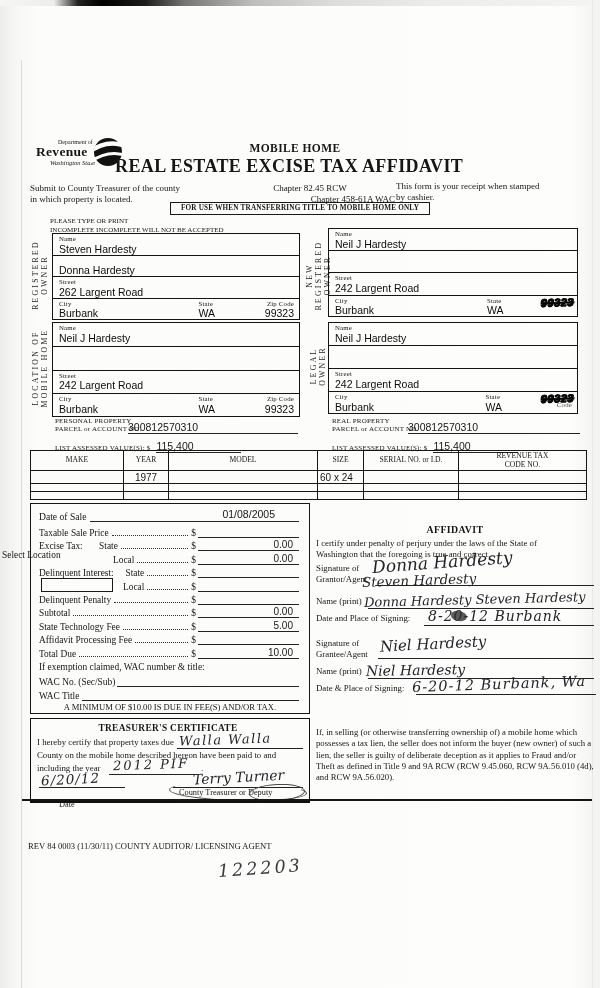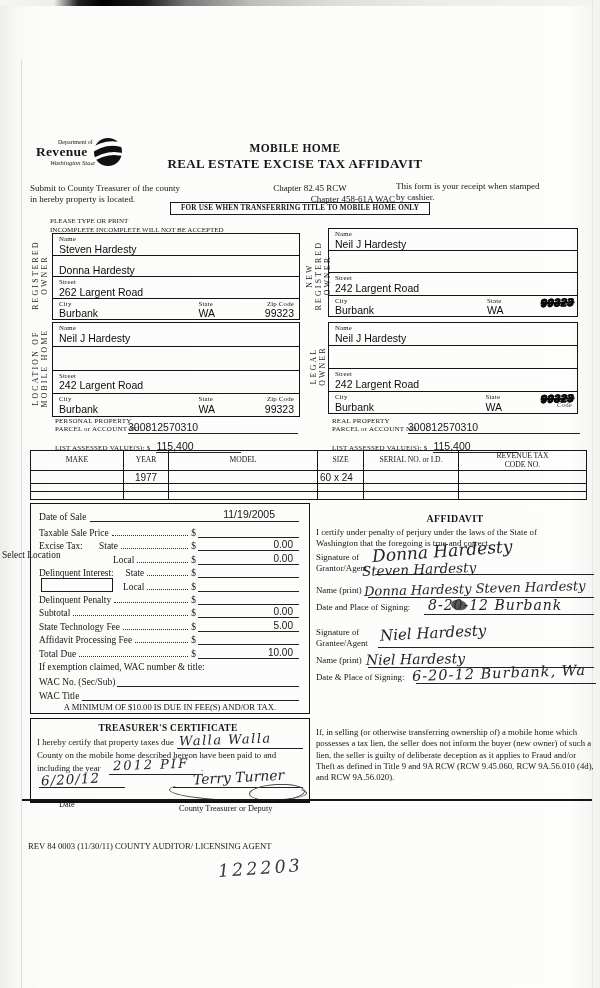--- a/index.html
+++ b/index.html
@@ -65,25 +65,25 @@
     <div class="abs serif" style="left:0;top:5px;font-size:13.5px;font-weight:bold;letter-spacing:.3px;">Revenue</div>
     <div class="abs serif" style="left:14px;top:20px;font-size:6.5px;font-style:italic;">Washington State</div>
     <svg class="abs" style="left:52px;top:-4px;" width="40" height="36" viewBox="0 0 40 36">
       <circle cx="20" cy="17" r="14" fill="#111"></circle>
       <path d="M0 18 Q 20 2 42 13" stroke="#fdfdfb" stroke-width="4.5" fill="none"></path>
       <path d="M2 27 Q 22 13 42 22" stroke="#fdfdfb" stroke-width="3" fill="none"></path>
     </svg>
   </div>
 
   <div class="abs serif" style="left:140px;top:142px;width:310px;text-align:center;font-weight:bold;font-size:11.5px;letter-spacing:.4px;">MOBILE HOME</div>
-  <div class="abs serif" style="left:115px;top:156px;width:360px;text-align:center;font-weight:bold;font-size:13px;letter-spacing:.4px;">REAL ESTATE EXCISE TAX AFFIDAVIT</div>
+  <div class="abs serif" style="left:115px;top:156px;width:360px;text-align:left;font-weight:bold;font-size:18px;letter-spacing:.4px;">REAL ESTATE EXCISE TAX AFFIDAVIT</div>
 
   <div class="abs serif" style="left:30px;top:183px;font-size:9px;line-height:11px;">
     <span style="display:block;">Submit to County Treasurer of the county</span>
-    <span style="display:block;">in hereby property is located.</span>
+    <span style="display:block;">in which property is located.</span>
   </div>
   <div class="abs serif" style="left:225px;top:183px;width:170px;text-align:center;font-size:9px;line-height:11px;">
     <span style="display:block;">Chapter 82.45 RCW</span>
     <span style="display:block;text-align:right;">Chapter 458-61A WAC</span>
   </div>
   <div class="abs serif" style="left:396px;top:181px;font-size:9px;line-height:11px;">
     <span style="display:block;">This form is your receipt when stamped</span>
     <span style="display:block;">by cashier.</span>
   </div>
 
@@ -275,21 +275,21 @@
           <td></td>
           <td></td>
           <td></td>
         </tr>
   </tbody>
     </table>
 
   <div class="feebox abs" style="left:30px;top:503px;width:278px;height:209px;">
     <div class="fee-line" style="top:5px;height:13px;">
       <span class="fee-label" style="font-size:9.6px;">Date of Sale</span>
-      <span style="flex:1;border-bottom:1px solid #222;text-align:right;padding-right:24px;margin-left:4px;font-family:'Liberation Sans',sans-serif;font-size:10.5px;height:13px;line-height:13px;">11/19/2005</span>
+      <span style="flex:1;border-bottom:1px solid #222;text-align:right;padding-right:24px;margin-left:4px;font-family:'Liberation Sans',sans-serif;font-size:10.5px;height:13px;line-height:13px;">01/08/2005</span>
     </div>
     <div class="fee-line" style="top:22px;">
       <span class="fee-label">Taxable Sale Price</span>
         <span class="fee-dots"></span>
         <span class="fee-cur">$</span>
         <span class="fee-val"></span>
     </div>
     <div class="fee-line" style="top:35.4px;">
       <span class="fee-label">Excise Tax:       State</span>
         <span class="fee-dots"></span>
@@ -352,21 +352,21 @@
     </div>
     <div class="fee-line" style="top:171px;height:12px;">
       <span class="fee-label">WAC No. (Sec/Sub)</span>
         <span style="flex:1;border-bottom:1px solid #222;margin-left:2px;height:12px;"></span>
     </div>
     <div class="abs serif" style="left:0;top:198px;width:278px;text-align:center;font-size:8.6px;">A MINIMUM OF $10.00 IS DUE IN FEE(S) AND/OR TAX.</div>
   </div>
 
   <div class="abs serif" style="left:2px;top:550px;font-size:9.4px;background:transparent;">Select Location</div>
 
-  <div class="abs" style="left:316px;top:505px;width:278px;height:212px;">
+  <div class="abs" style="left:316px;top:516px;width:278px;height:212px;">
     <div class="abs serif" style="left:0;top:8px;width:278px;text-align:center;font-weight:bold;font-size:9.8px;letter-spacing:.4px;">AFFIDAVIT</div>
     <div class="alabel" style="left:0;top:22px;">I certify under penalty of perjury under the laws of the State of</div>
     <div class="alabel" style="left:0;top:33px;">Washington that the foregoing is true and correct.</div>
 
     <div class="alabel" style="left:0;top:47px;">Signature of</div>
     <div class="alabel" style="left:0;top:58px;">Grantor/Agent</div>
     <div class="uline" style="left:60px;right:0;top:68px;"></div>
     <span class="hand abs" style="left:56px;top:36px;font-size:17px;transform:rotate(-4deg);">Donna Hardesty</span>
     <span class="hand abs" style="left:46px;top:56px;font-size:13.5px;transform:rotate(-2deg);">Steven Hardesty</span>
 
@@ -401,21 +401,21 @@
     <div class="alabel" style="left:6px;top:31px;">County on the mobile home described hereon have been paid to and</div>
     <div class="alabel" style="left:6px;top:44px;">including the year</div>
     <div class="uline" style="left:78px;width:88px;top:54px;"></div>
     <span class="hand abs" style="left:82px;top:38px;font-size:13px;letter-spacing:2px;transform:rotate(-2deg);">2012 PIF</span>
     <span class="alabel" style="left:170px;top:44px;">.</span>
     <div class="uline" style="left:8px;width:86px;top:67px;"></div>
     <span class="hand abs" style="left:10px;top:52px;font-size:13.5px;letter-spacing:1px;transform:rotate(-3deg);">6/20/12</span>
     <div class="alabel" style="left:28px;top:81px;font-size:8.3px;">Date</div>
     <div class="uline" style="left:142px;right:6px;top:67px;"></div>
     <span class="hand abs" style="left:162px;top:50px;font-size:14px;transform:rotate(-3deg);">Terry Turner</span>
-    <div class="alabel" style="left:148px;top:85px;font-size:8.3px;">County Treasurer or Deputy</div>
+    <div class="alabel" style="left:148px;top:69px;font-size:8.3px;">County Treasurer or Deputy</div>
     <div class="ellipse" style="left:138px;top:63px;width:136px;height:17px;border-top-color:transparent;transform:rotate(1.5deg);"></div>
     <div class="ellipse" style="left:218px;top:65px;width:54px;height:15px;transform:rotate(-3deg);"></div>
   </div>
 
   <div class="abs serif" style="left:316px;top:727px;width:278px;font-size:8.7px;line-height:11.3px;text-align:left;">If, in selling (or otherwise transferring ownership of) a mobile home which possesses a tax lien, the seller does not inform the buyer (new owner) of such a lien, the seller is guilty of deliberate deception as it applies to Fraud and/or Theft as defined in Title 9 and 9A RCW (RCW 9.45.060, RCW 9A.56.010 (4d), and RCW 9A.56.020).</div>
 
   <div class="abs" style="left:22px;top:799px;width:570px;height:2.4px;background:#151515;"></div>
 
   <div class="abs serif" style="left:28px;top:841px;font-size:8.6px;">REV 84 0003 (11/30/11) COUNTY AUDITOR/ LICENSING AGENT</div>
   <span class="hand abs" style="left:218px;top:858px;font-size:17.5px;letter-spacing:3px;transform:rotate(-4deg);color:#3a3a40;">122203</span>

